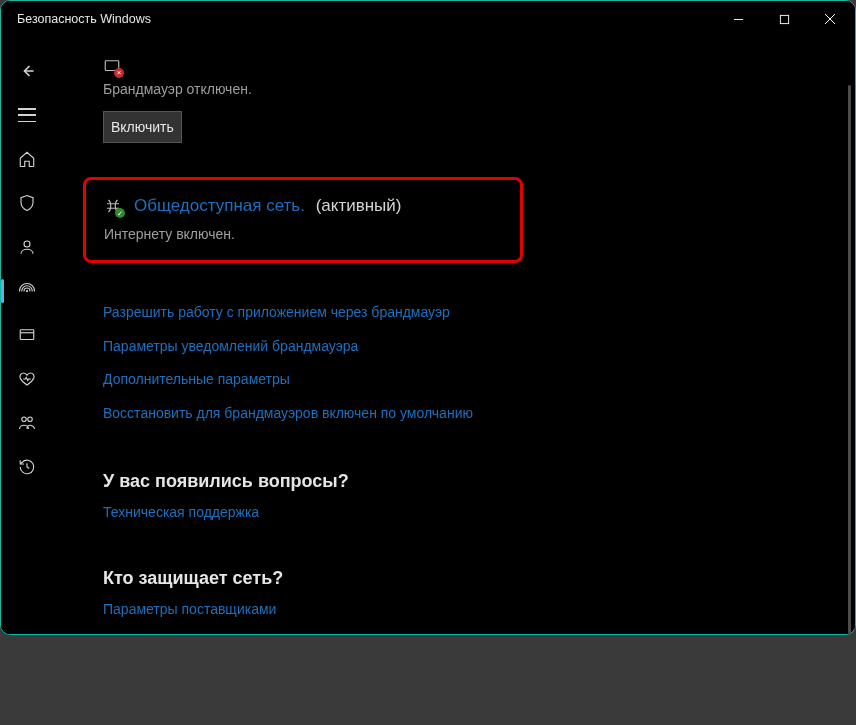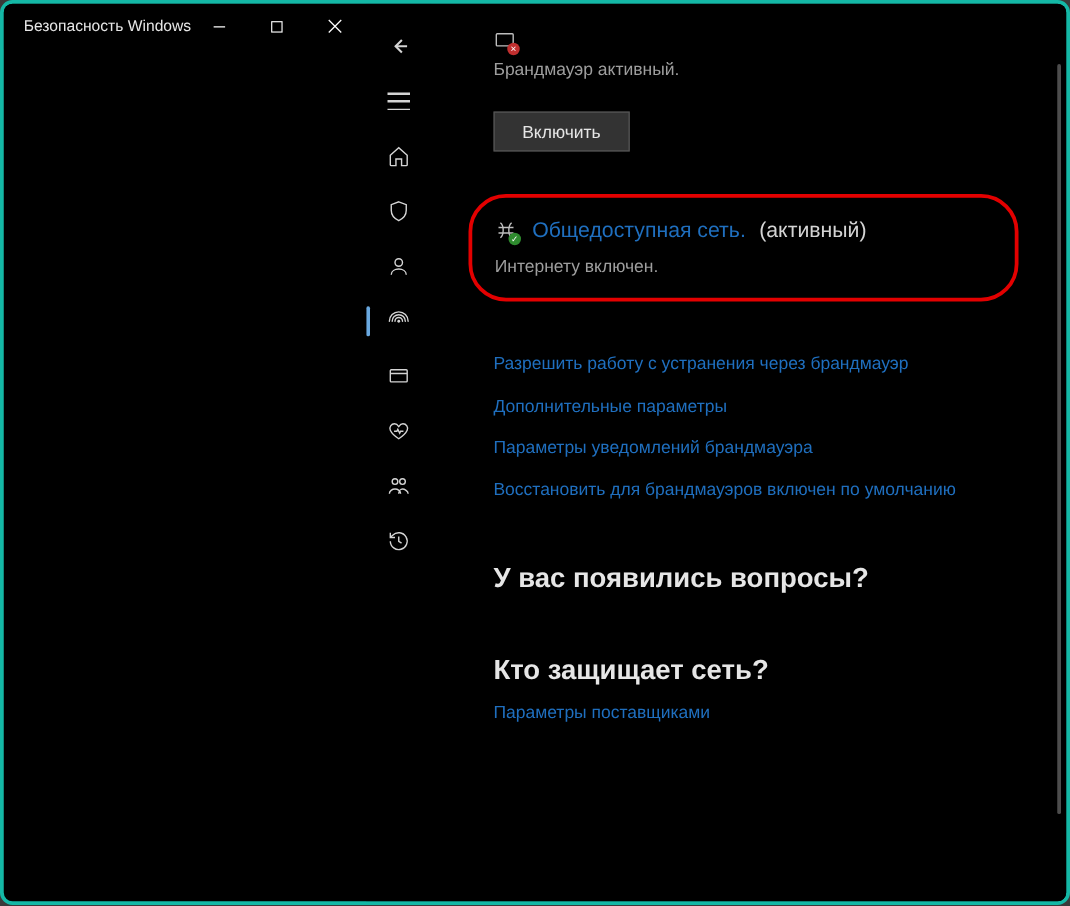--- a/index.html
+++ b/index.html
@@ -1,25 +1,25 @@
 <!DOCTYPE html>
 <html><head>
 <meta charset="utf-8">
 <style>
   * { margin: 0; padding: 0; box-sizing: border-box; font-family: "Segoe UI", Arial, sans-serif; }
   html, body { background: #3a3a3a; }
   .window {
-    width: 856px; height: 724px;
-    background: #000;
-    border: 3px solid #14b8a6;
+    width: 856px; height: 635px;
+    background: #000;
+    border: 1px solid #14b8a6;
     border-radius: 10px;
     overflow: hidden;
     position: relative;
     display: flex;
-    flex-direction: row;
+    flex-direction: column;
   }
   .titlebar {
     height: 36px;
     background: #000;
     display: flex;
     align-items: center;
     justify-content: space-between;
     padding: 0 2px 0 16px;
     color: #e6e6e6;
     font-size: 12.5px;
@@ -107,44 +107,44 @@
   .truncated {
     color:#1f6fbf; font-size:17px;
     margin-top:-4px;
   }
   .btn {
     display: inline-block;
     background: #333;
     border: 1px solid #555;
     color: #e6e6e6;
     font-size: 14px;
-    padding: 7px 22px;
-    margin-top: 26px;
+    padding: 7px 7px;
+    margin-top: 14px;
   }
   .highlight-box {
     border: 3px solid #e30000;
-    border-radius: 30px;
+    border-radius: 8px;
     padding: 16px 18px 18px 18px;
     margin-left: -20px;
     margin-top: 20px;
     width: 440px;
   }
   .highlight-box .net-status { margin-top:10px; }
   .links-list { margin-top: 40px; }
   .links-list a {
     display: block;
     color: #1f6fbf;
     font-size: 14px;
     text-decoration: none;
     margin-bottom: 14px;
     max-width: 420px;
     line-height: 1.4;
   }
   .section { margin-top: 48px; }
-  .section h3 { color:#e6e6e6; font-size: 22px; font-weight:600; margin-bottom: 12px;}
+  .section h3 { color:#e6e6e6; font-size: 18px; font-weight:600; margin-bottom: 12px;}
   .section a { color:#1f6fbf; font-size:14px; text-decoration:none; display:block; }
 </style>
 </head>
 <body>
 
 <div class="window">
   <div class="titlebar">
     <div class="title">Безопасность Windows</div>
     <div class="win-controls">
       <div class="win-btn">
@@ -238,21 +238,21 @@
         <div class="network-block">
           <div class="net-row">
             <div class="net-icon">
               <svg viewBox="0 0 24 24" stroke="#bdbdbd" fill="none" stroke-width="1.5">
                   <rect x="3" y="5" width="18" height="13" rx="1"></rect>
                 </svg>
               <span class="badge-red"></span>
             </div>
             <div class="net-title truncated" style="visibility:hidden;"></div>
           </div>
-          <div class="net-status">Брандмауэр активный.</div>
+          <div class="net-status">Брандмауэр отключен.</div>
           <button class="btn">Включить</button>
         </div>
 
         <div class="highlight-box">
           <div class="net-row">
             <div class="net-icon">
               <svg viewBox="0 0 24 24" stroke="#bdbdbd" fill="none" stroke-width="1.5">
                   <path d="M6 4c4 3 4 13 0 16M18 4c-4 3-4 13 0 16"></path>
                   <path d="M4 9h16M4 15h16"></path>
                 </svg>
@@ -260,28 +260,29 @@
             </div>
             <div class="net-title">
               <span class="link">Общедоступная сеть.</span>
               <span class="active-lbl">(активный)</span>
             </div>
           </div>
           <div class="net-status">Интернету включен.</div>
         </div>
 
         <div class="links-list">
-          <a>Разрешить работу с устранения через брандмауэр</a>
+          <a>Разрешить работу с приложением через брандмауэр</a>
+          <a>Параметры уведомлений брандмауэра</a>
           <a>Дополнительные параметры</a>
-          <a>Параметры уведомлений брандмауэра</a>
           <a>Восстановить для брандмауэров включен по умолчанию</a>
         </div>
 
         <div class="section">
           <h3>У вас появились вопросы?</h3>
+          <a>Техническая поддержка</a>
         </div>
 
         <div class="section">
           <h3>Кто защищает сеть?</h3>
           <a>Параметры поставщиками</a>
         </div>
 
       </div>
     </div>
   </div>

